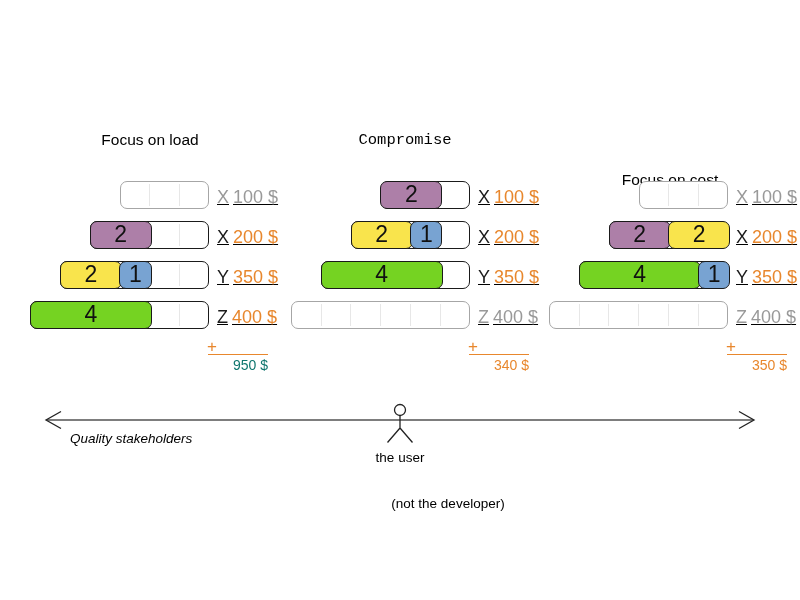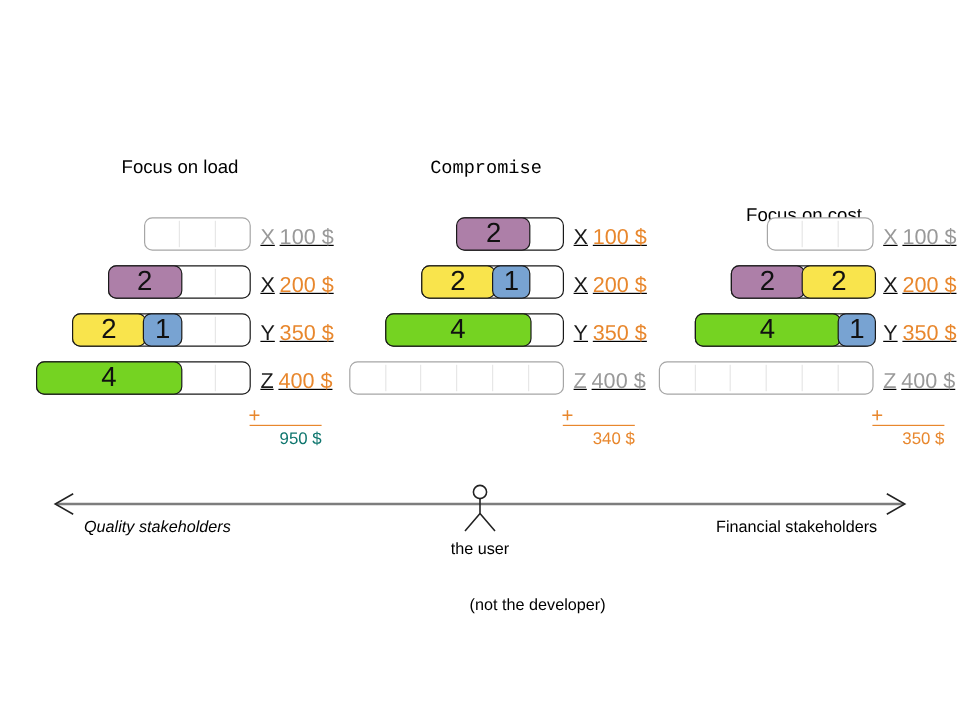--- a/index.html
+++ b/index.html
@@ -222,16 +222,15 @@
     <line x1="47" y1="25" x2="753" y2="25" stroke="#7d7d7d" stroke-width="2.2"></line>
     <path d="M61,16.5 L46,25 L61,33.5" fill="none" stroke="#222" stroke-width="1.3"></path>
     <path d="M739,16.5 L754,25 L739,33.5" fill="none" stroke="#222" stroke-width="1.3"></path>
     <g>
       <circle cx="400" cy="15" r="5.5" fill="#ffffff" stroke="#222" stroke-width="1.3"></circle>
       <path d="M400,20.5 L400,33 M400,33 L387.5,47.5 M400,33 L412.5,47.5" fill="none" stroke="#222" stroke-width="1.3"></path>
     </g>
   </svg>
 
   <div id="axis-left" class="axis-label">Quality stakeholders</div>
-  <div id="axis-right" class="axis-label">Financial stakeholders</div>
   <div id="user-line1" class="user-caption">the user</div>
   <div id="user-line2" class="user-caption">(not the developer)</div>
 </div>
 
 </body></html>

